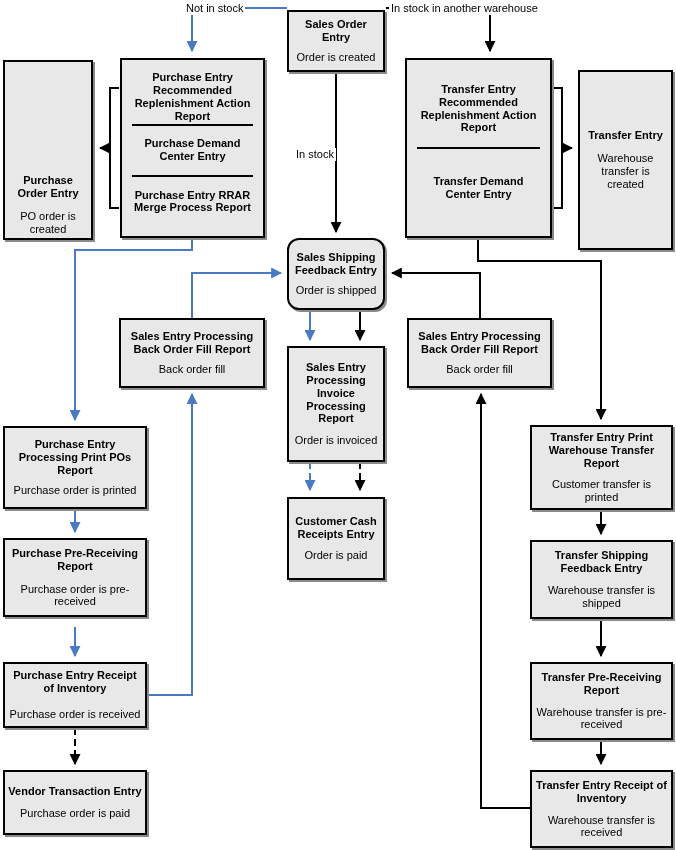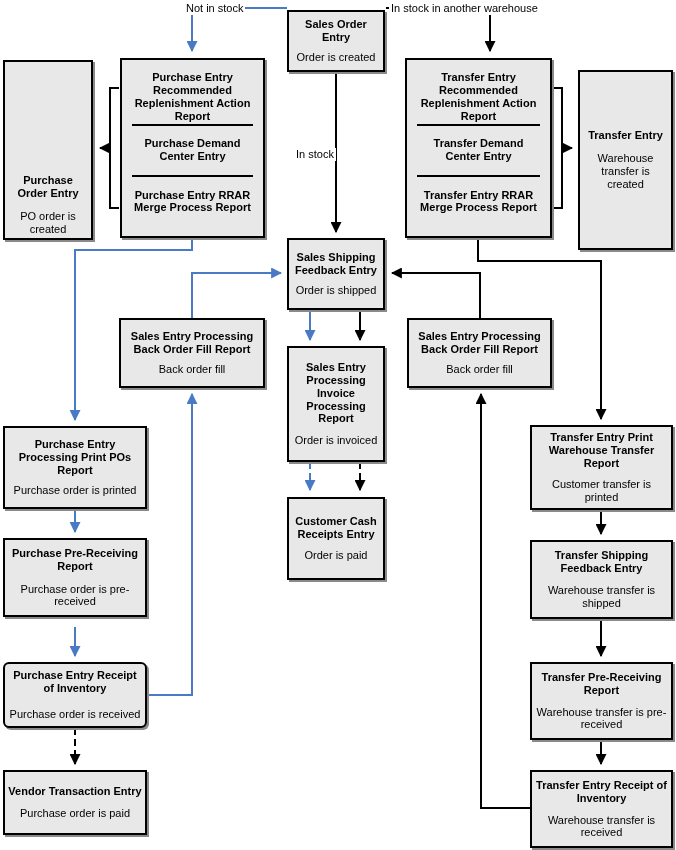--- a/index.html
+++ b/index.html
@@ -90,29 +90,28 @@
 
   <div class="stack" style="left:120px;top:58px;width:145px;height:180px;">
     <div class="cell">Purchase Entry Recommended Replenishment Action Report</div>
     <div class="cell">Purchase Demand Center Entry</div>
     <div class="cell">Purchase Entry RRAR Merge Process Report</div>
   </div>
 
   <div class="stack" style="left:405px;top:58px;width:147px;height:180px;">
     <div class="cell">Transfer Entry Recommended Replenishment Action Report</div>
     <div class="cell">Transfer Demand Center Entry</div>
-    <div class="cell">Transfer Entry RRAR Merge Process Report</div>
   </div>
 
   <div class="box" style="left:578px;top:70px;width:95px;height:180px;">
     <div class="t">Transfer Entry</div>
     <div class="s">Warehouse transfer is created</div>
   </div>
 
-  <div class="box" style="left:287px;top:238px;width:98px;height:72px;gap:8px;">
+  <div class="box" style="left:287px;top:238px;width:98px;height:72px;gap:8px;border-radius:12px;">
     <div class="t">Sales Shipping Feedback Entry</div>
     <div class="s">Order is shipped</div>
   </div>
 
   <div class="box" style="left:119px;top:318px;width:146px;height:70px;gap:8px;">
     <div class="t">Sales Entry Processing Back Order Fill Report</div>
     <div class="s">Back order fill</div>
   </div>
 
   <div class="box" style="left:407px;top:318px;width:145px;height:70px;gap:8px;">
@@ -133,21 +132,21 @@
   <div class="box" style="left:3px;top:426px;width:144px;height:83px;gap:8px;">
     <div class="t">Purchase Entry Processing Print POs Report</div>
     <div class="s">Purchase order is printed</div>
   </div>
 
   <div class="box" style="left:3px;top:538px;width:144px;height:79px;">
     <div class="t">Purchase Pre-Receiving Report</div>
     <div class="s">Purchase order is pre-received</div>
   </div>
 
-  <div class="box" style="left:3px;top:662px;width:144px;height:66px;gap:14px;border-radius:6px;">
+  <div class="box" style="left:3px;top:662px;width:144px;height:66px;gap:14px;">
     <div class="t">Purchase Entry Receipt of Inventory</div>
     <div class="s">Purchase order is received</div>
   </div>
 
   <div class="box" style="left:3px;top:770px;width:144px;height:65px;gap:9px;">
     <div class="t">Vendor Transaction Entry</div>
     <div class="s">Purchase order is paid</div>
   </div>
 
   <div class="box" style="left:530px;top:425px;width:143px;height:85px;gap:8px;">

